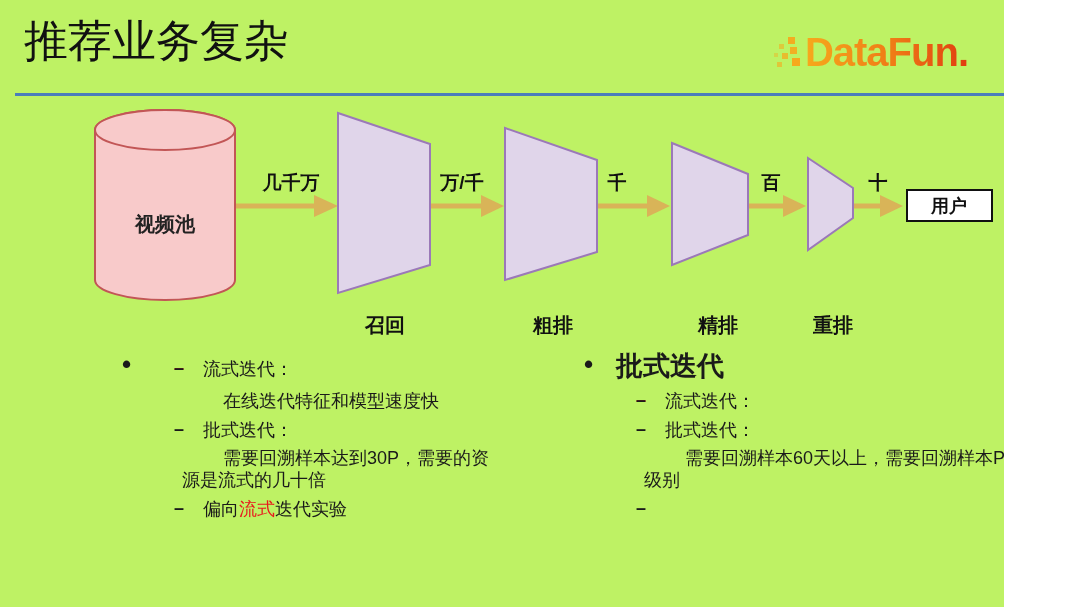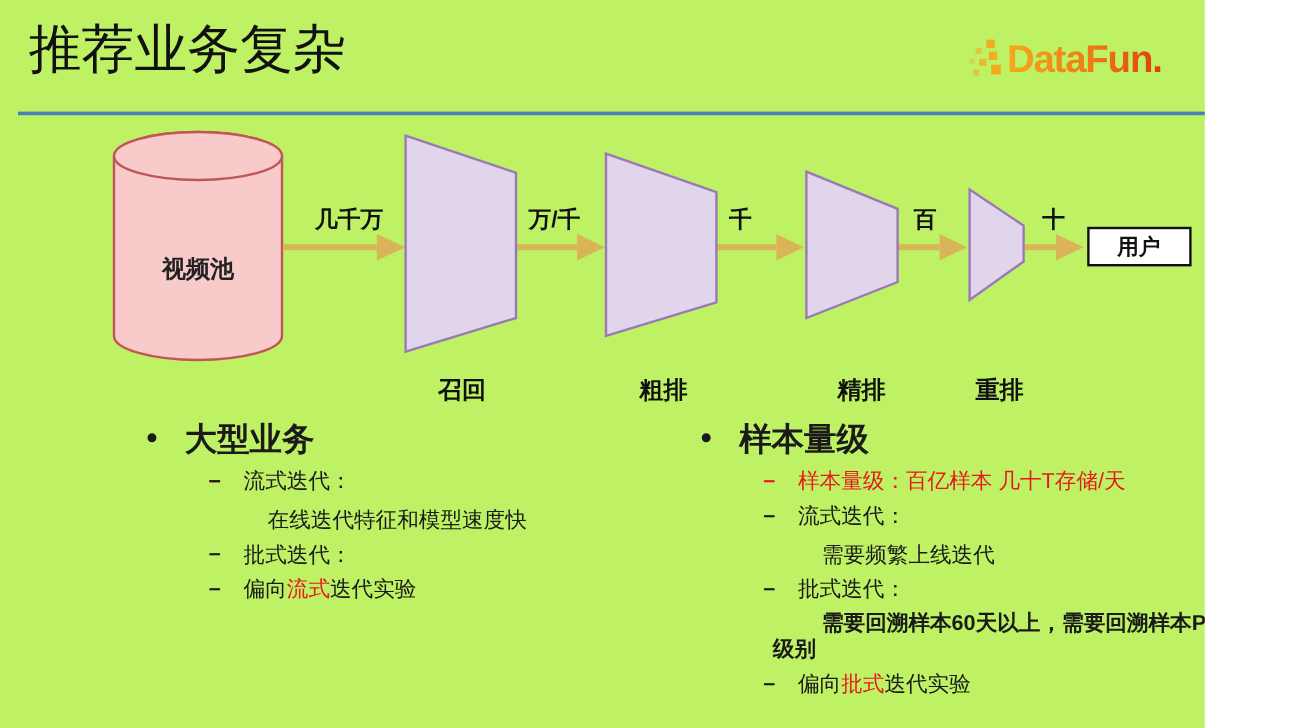--- a/index.html
+++ b/index.html
@@ -16,21 +16,21 @@
   .logo{position:absolute;right:36px;top:30px;display:flex;align-items:center;}
   .logo-mark{position:relative;width:30px;height:38px;margin-right:2px;}
   .logo-mark i{position:absolute;display:block;background:var(--logo-orange,#f6a91c);}
   .logo-mark .p1{width:7px;height:7px;left:15px;top:3px;opacity:.95;}
   .logo-mark .p2{width:5px;height:5px;left:6px;top:10px;opacity:.55;}
   .logo-mark .p3{width:7px;height:7px;left:17px;top:13px;opacity:.9;}
   .logo-mark .p4{width:4px;height:4px;left:1px;top:19px;opacity:.4;}
   .logo-mark .p5{width:6px;height:6px;left:9px;top:19px;opacity:.75;}
   .logo-mark .p6{width:8px;height:8px;left:19px;top:24px;}
   .logo-mark .p7{width:5px;height:5px;left:4px;top:28px;opacity:.6;}
-  .logo-text{font-size:32px;font-weight:bold;letter-spacing:-1px;
+  .logo-text{font-size:40px;font-weight:bold;letter-spacing:-1px;
              background:linear-gradient(90deg,var(--logo-orange,#f6a91c) 0%,#ef7a16 55%,var(--logo-red,#e03c10) 100%);
              -webkit-background-clip:text;background-clip:text;color:transparent;}
 
   
   .diagram{position:absolute;left:0;top:0;width:1080px;height:350px;}
   .cyl{fill:var(--cylinder-fill,#f8caca);stroke:var(--cylinder-border,#c25656);stroke-width:2;}
   .funnel{fill:var(--funnel-fill,#e0d5ea);stroke:var(--funnel-border,#9b79b8);stroke-width:2;}
   .arrow-line{stroke:var(--arrow-gold,#d9b458);stroke-width:5;}
   .arrow-head{fill:var(--arrow-gold,#d9b458);}
   .flow-label{font-size:19px;font-weight:bold;fill:#111;text-anchor:middle;
@@ -48,21 +48,21 @@
   .col-a{left:110px;width:452px;}
   .col-b{left:572px;width:472px;}
   .col-heading{position:relative;padding-left:44px;font-size:27px;font-weight:bold;line-height:32px;margin-bottom:8px;}
   .col-heading .bullet{position:absolute;left:12px;top:-2px;font-size:26px;}
   .item{position:relative;padding-left:93px;margin-top:7px;}
   .item .dash{position:absolute;left:64px;top:-1px;font-weight:bold;}
   .red{color:var(--accent-red,#e8191d);}
   .sub{padding-left:113px;margin-top:10px;}
   .sub-wrap{padding-left:72px;text-indent:41px;margin-top:6px;}
   .col-a .sub-wrap{width:392px;box-sizing:border-box;}
-  .col-b .sub-wrap{width:434px;box-sizing:border-box;font-weight:bold;}
+  .col-b .sub-wrap{width:434px;box-sizing:border-box;}
   .em{color:var(--accent-red,#e8191d);font-weight:normal;}
 </style>
 </head>
 <body>
 
 <div class="slide">
 
   <h1 class="title">推荐业务复杂</h1>
 
   <div class="logo">
@@ -133,58 +133,55 @@
 
     <g>
       <rect class="user-box" x="907" y="190" width="85" height="31"></rect>
       <text class="user-label" x="949" y="212">用户</text>
     </g>
   </svg>
 
   <section class="col col-a">
     <div class="col-heading">
       <span class="bullet">•</span>
-      <span>大型业务</span>
     </div>
     <div class="item red">
       <span class="dash">–</span>
     </div>
     <div class="item">
       <span class="dash">–</span>
       <span>流式迭代：</span>
     </div>
     <div class="sub">在线迭代特征和模型速度快</div>
     <div class="item">
       <span class="dash">–</span>
       <span>批式迭代：</span>
     </div>
+    <div class="sub-wrap">需要回溯样本达到30P，需要的资源是流式的几十倍</div>
     <div class="item">
       <span class="dash">–</span>
       <span><span>偏向</span><span class="em">流式</span><span>迭代实验</span></span>
     </div>
   </section>
 
   <section class="col col-b">
     <div class="col-heading">
       <span class="bullet">•</span>
-      <span>样本量级</span>
+      <span>批式迭代</span>
     </div>
     <div class="item red">
       <span class="dash">–</span>
-      <span>样本量级：百亿样本 几十T存储/天</span>
     </div>
     <div class="item">
       <span class="dash">–</span>
       <span>流式迭代：</span>
     </div>
-    <div class="sub">需要频繁上线迭代</div>
     <div class="item">
       <span class="dash">–</span>
       <span>批式迭代：</span>
     </div>
     <div class="sub-wrap">需要回溯样本60天以上，需要回溯样本P级别</div>
     <div class="item">
       <span class="dash">–</span>
-      <span><span>偏向</span><span class="em">批式</span><span>迭代实验</span></span>
     </div>
   </section>
 
 </div>
 
 </body></html>

